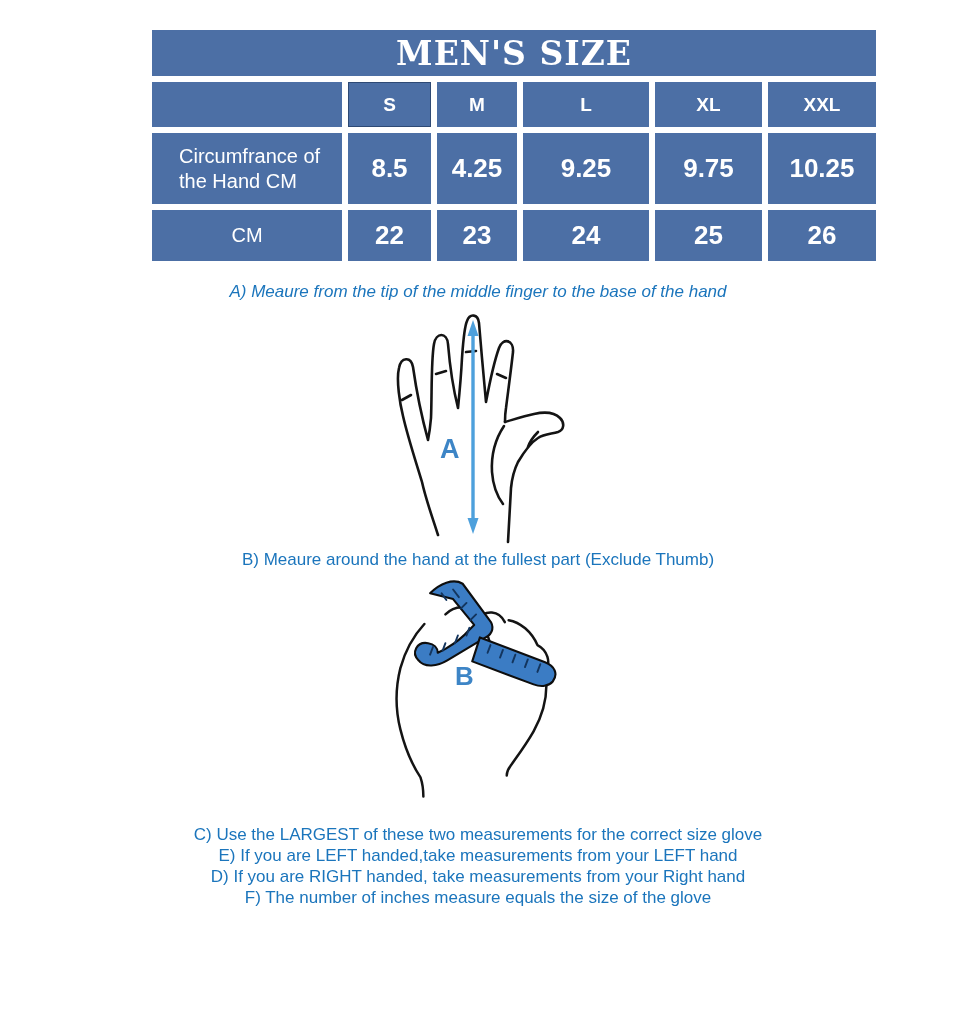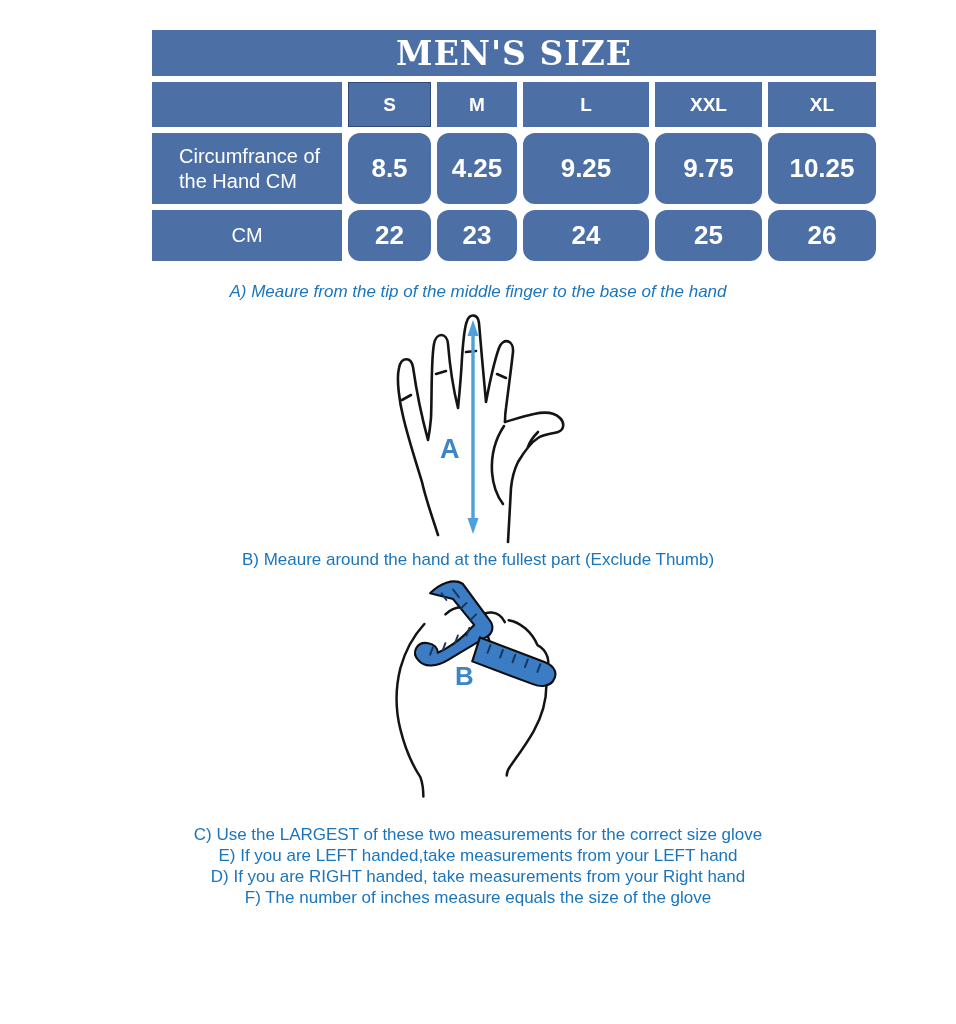--- a/index.html
+++ b/index.html
@@ -39,21 +39,21 @@
   }
   .cell.size-h { font-weight: bold; font-size: 19px; }
   .cell.size-h.first { box-shadow: inset 0 0 0 1px #2e4a75; }
   .cell.row-label { font-size: 20px; }
   .cell.row-label.left {
     justify-content: flex-start;
     text-align: left;
     padding-left: 27px;
     line-height: 1.25;
   }
-  .cell.num { font-weight: bold; font-size: 26px; border-radius: 12px; }
+  .cell.num { font-weight: bold; font-size: 26px; }
 
   
   .instr {
     text-align: center;
     color: #1b75bc;
     font-size: 17px;
     line-height: 21px;
   }
   .instr-a { margin-top: 20px; font-style: italic; }
   .instr-b { margin-top: 4px; }
@@ -76,22 +76,22 @@
 
 <div class="page">
 
   <div class="size-table">
     <div class="cell title">MEN'S SIZE</div>
 
     <div class="cell"></div>
     <div class="cell size-h first">S</div>
     <div class="cell size-h">M</div>
     <div class="cell size-h">L</div>
+    <div class="cell size-h">XL</div>
     <div class="cell size-h">XXL</div>
-    <div class="cell size-h">XL</div>
 
     <div class="cell row-label left">Circumfrance of the Hand CM</div>
     <div class="cell num">8.5</div>
     <div class="cell num">4.25</div>
     <div class="cell num">9.25</div>
     <div class="cell num">9.75</div>
     <div class="cell num">10.25</div>
 
     <div class="cell row-label">CM</div>
     <div class="cell num">22</div>

